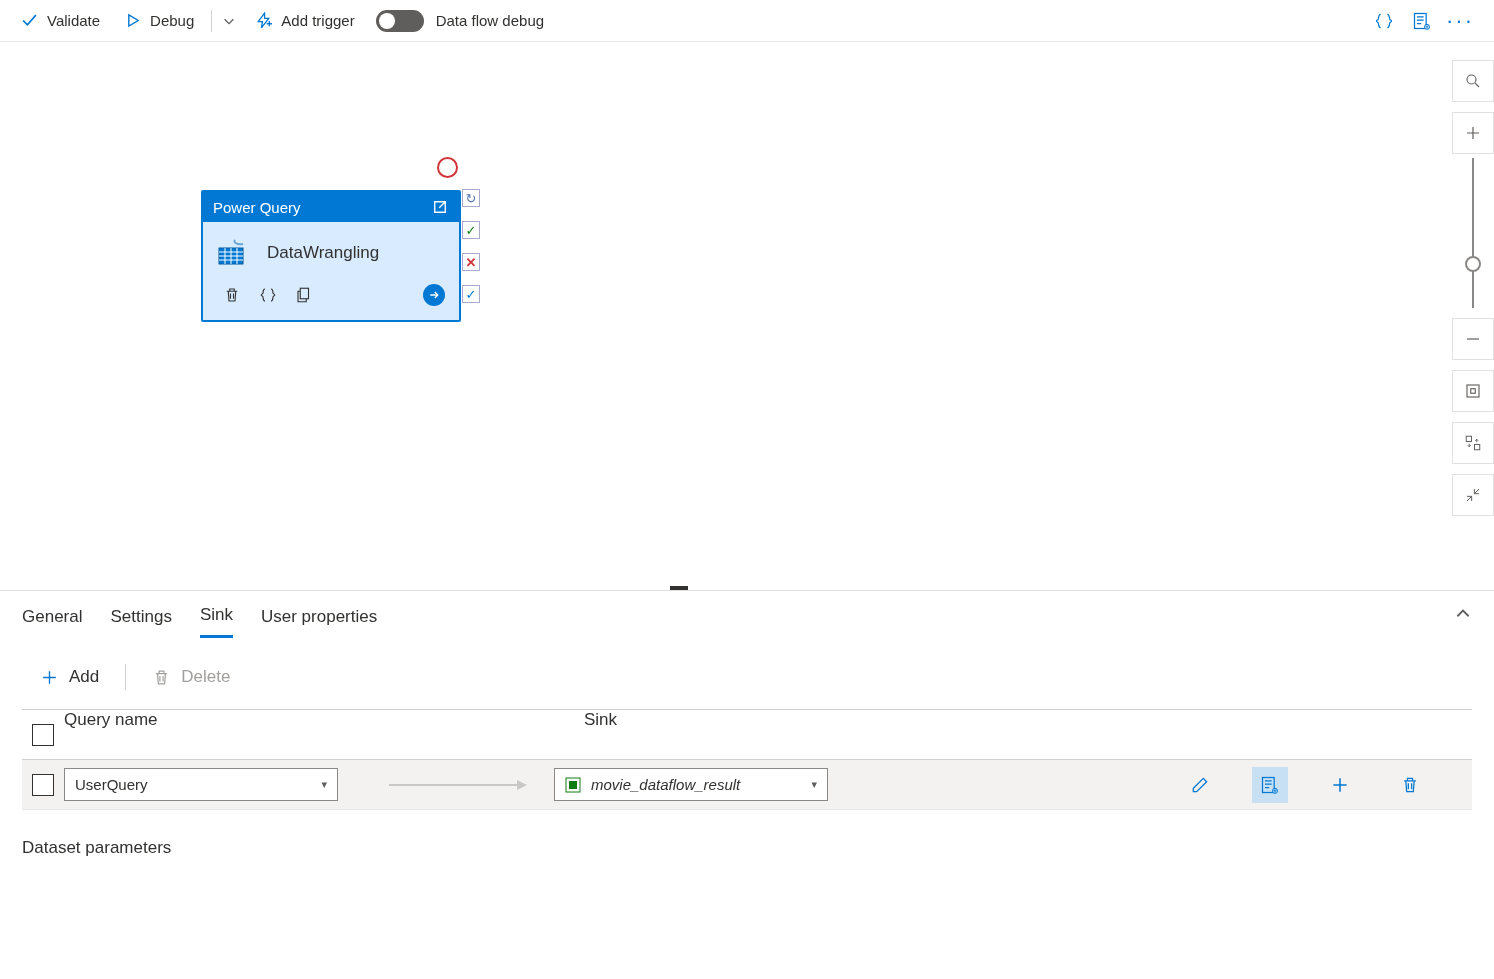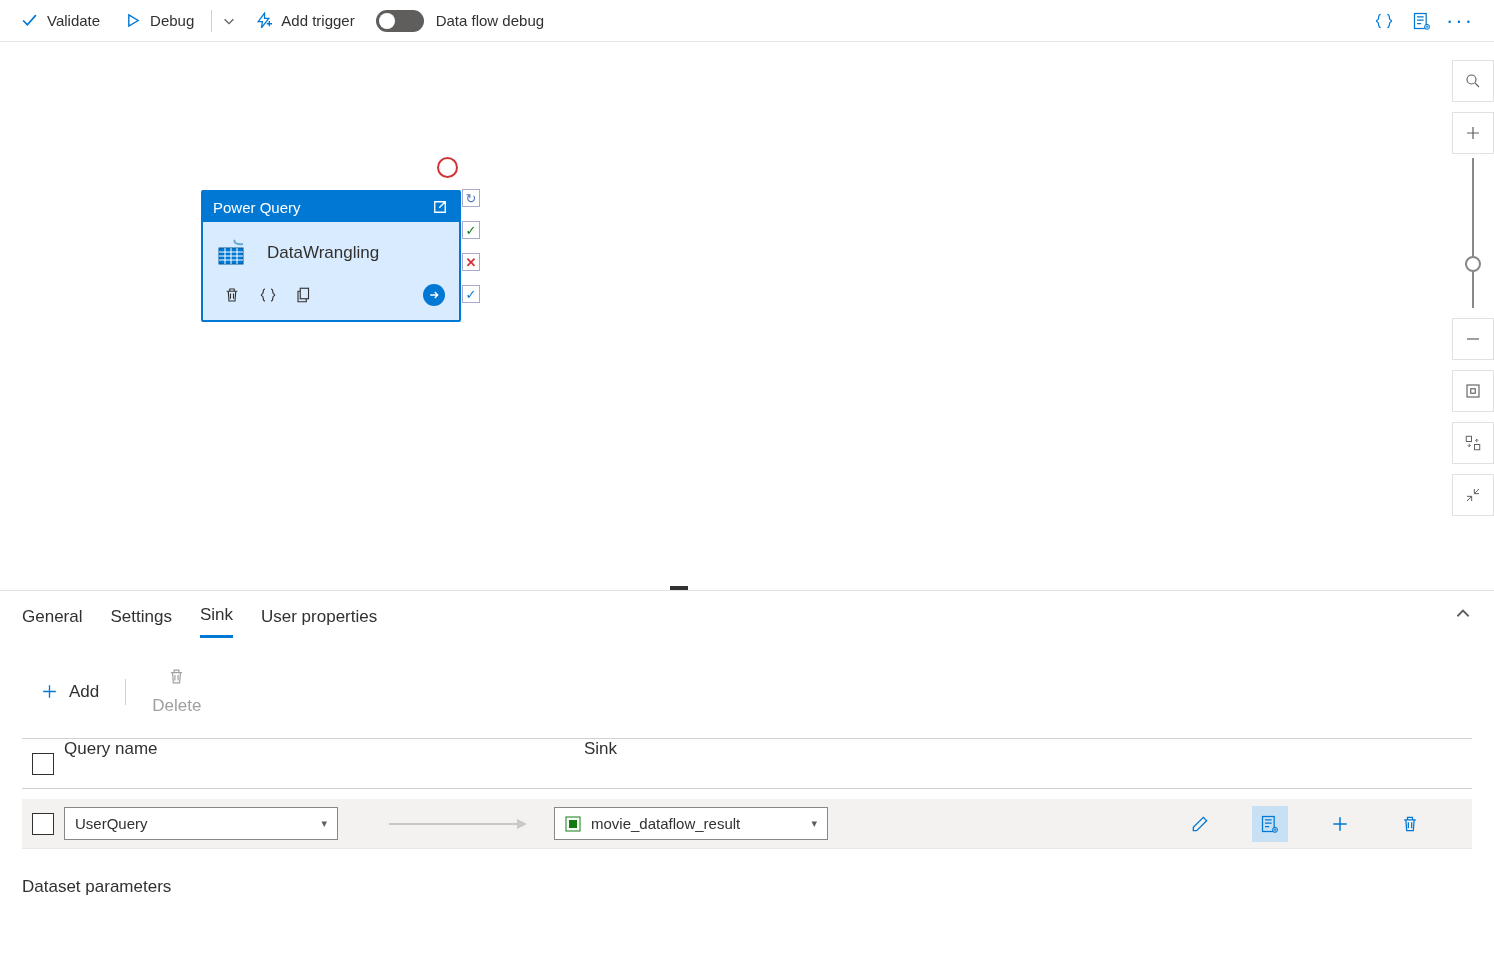--- a/index.html
+++ b/index.html
@@ -137,40 +137,40 @@
   }
   .tab { font-size:17px; color:#323130; padding-bottom:10px; cursor:pointer; }
   .tab.active { border-bottom:3px solid #0078d4; }
   .collapse-caret {
     position:absolute; right:22px; top:14px; cursor:pointer; color:#605e5c;
   }
   .action-row {
     display:flex; align-items:center; gap:6px; padding: 24px 22px 18px 30px;
   }
   .act-btn { display:flex; align-items:center; gap:10px; font-size:17px; cursor:pointer; padding:4px 10px;}
-  .act-btn.disabled { color:#a19f9d; cursor:default;flex-direction:column;}
+  .act-btn.disabled { color:#a19f9d; cursor:default;}
   .act-btn .pico { color:#0078d4; }
   .act-btn.disabled .pico { color:#a19f9d; }
   .vsep { width:1px; height:26px; background:#d0d0d0; margin:0 10px;}
 
   .table {
     margin: 0 22px;
     border-top:1px solid #d0d0d0;
   }
   .thead {
     display:flex; border-bottom:1px solid #d0d0d0;
     height:50px; font-size:17px;
   }
   .th-check { width:42px; display:flex; justify-content:center; align-items:center;}
   .chk { width:22px; height:22px; border:1px solid #323130; background:#fff; cursor:pointer;}
   .th-query { flex:0 0 520px; padding-left:0;}
   .th-sink { flex:1; }
   .trow {
     display:flex; align-items:center; height:50px;
-    background:#f3f2f1; border-bottom:1px solid #e8e8e8;margin-top:10px;
+    background:#f3f2f1; border-bottom:1px solid #e8e8e8;
   }
   .td-check { width:42px; display:flex; justify-content:center;}
   .td-query { flex:0 0 300px; }
   .td-arrow { flex:0 0 190px; display:flex; align-items:center; justify-content:center; color:#b5b5b5;}
   .td-sink { flex:0 0 290px; }
   .td-actions { flex:1; display:flex; justify-content:flex-end; gap:34px; padding-right:44px;}
   .td-actions .aico { width:36px; height:36px; display:flex; align-items:center; justify-content:center; cursor:pointer; color:#0078d4; font-size:18px;}
   .td-actions .aico.sel { background:#c7e0f4; }
   .selectbox {
     width:274px; height:33px; border:1px solid #8a8886; background:#fff;
@@ -390,21 +390,21 @@
         </div>
       </div>
       <div class="td-arrow">
         <svg width="140" height="14" viewBox="0 0 140 14">
             <line x1="0" y1="7" x2="128" y2="7" stroke="#c8c8c8" stroke-width="2"></line>
             <path d="M128 2 L138 7 L128 12 Z" fill="#c8c8c8"></path>
           </svg>
       </div>
       <div class="td-sink">
         <div class="selectbox">
-          <span style="display:flex;align-items:center;gap:10px;">
+          <span style="display:flex;align-items:center;gap:10px;font-style:italic;">
             <span>
               <svg width="16" height="16" viewBox="0 0 16 16">
                   <rect x="1" y="1" width="14" height="14" stroke="#107c10" fill="none"></rect>
                   <rect x="4" y="4" width="8" height="8" fill="#107c10"></rect>
                 </svg>
             </span>
             <span>movie_dataflow_result</span>
           </span>
           <span class="chev">▾</span>
         </div>

